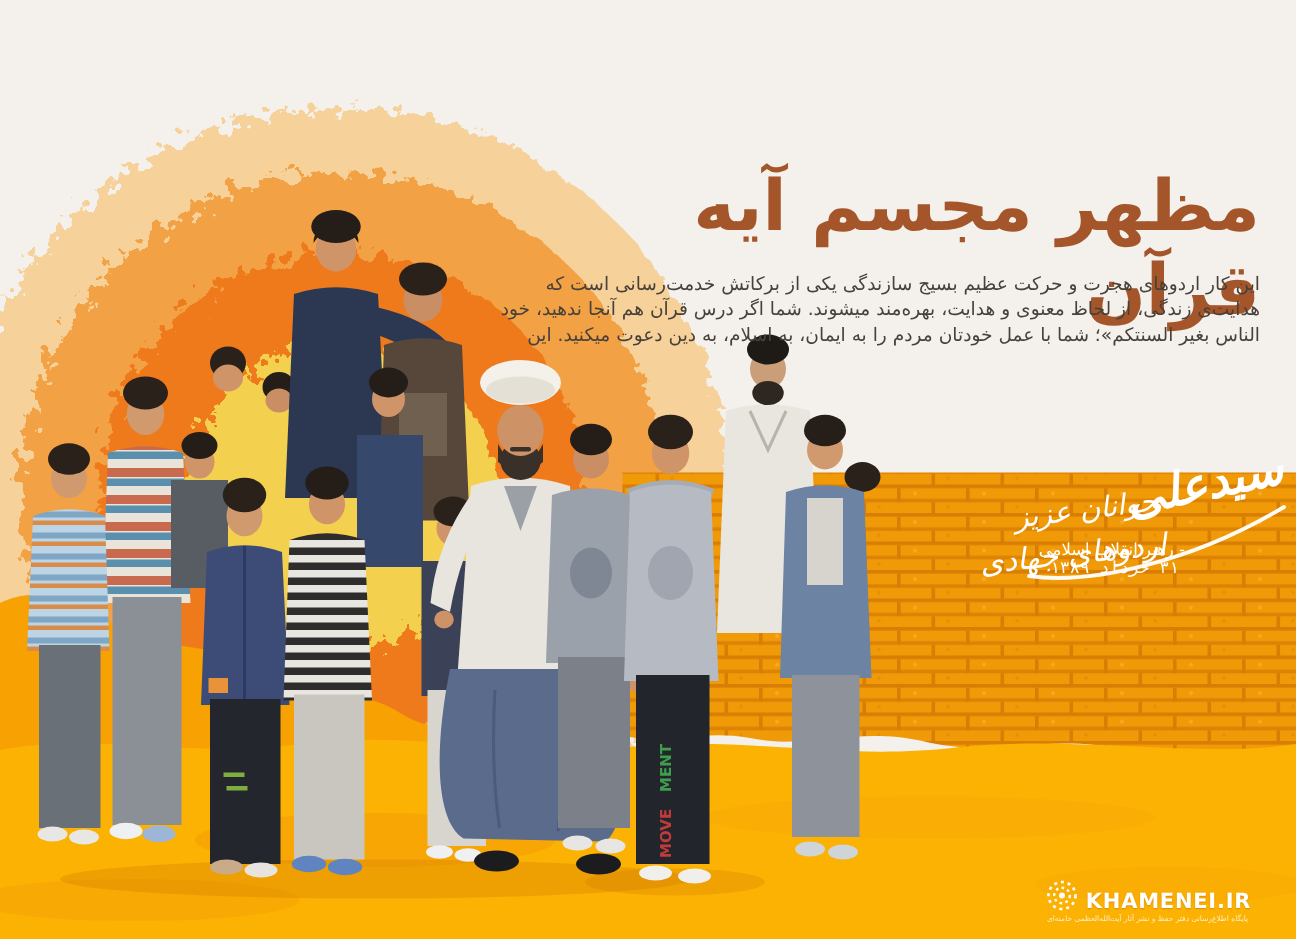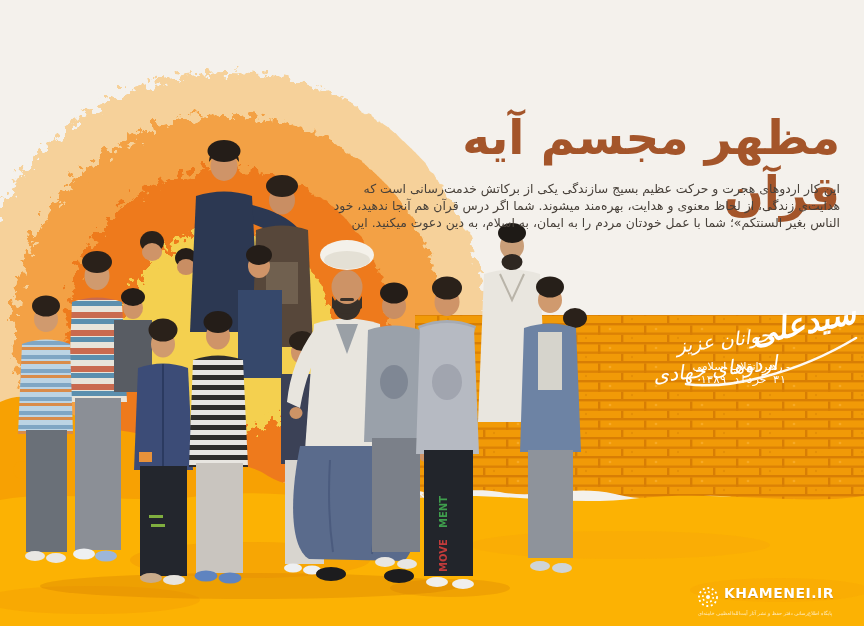--- a/index.html
+++ b/index.html
@@ -33,21 +33,21 @@
   .calli{top:305px;right:8px;font-size:31px;font-weight:bold;transform:rotate(-12deg);}
   .sig-small{position:absolute;color:#fff;direction:rtl;white-space:nowrap;font-size:11px;line-height:11px;}
   .sig-role{top:361px;right:74px;}
   .sig-date{top:375px;right:78px;font-family:Liberation Mono, monospace;}
 
   
   .logo{
     position:absolute;right:24px;bottom:10px;width:150px;
     display:flex;flex-direction:column;align-items:center;
   }
-  .logo-row{display:flex;align-items:flex-start;gap:4px;}
+  .logo-row{display:flex;align-items:flex-end;gap:4px;}
   .logo-site{color:#fff;font-weight:bold;font-size:14px;letter-spacing:.5px;
     text-shadow:0 1px 1px rgba(160,90,0,.4);}
   .logo-sub{color:#fff;opacity:.75;font-size:5px;margin-top:1px;direction:rtl;white-space:nowrap;}
 </style>
 </head>
 <body>
 
 <div class="stage">
 
   <svg class="layer" width="864" height="626" viewBox="0 0 864 626" aria-hidden="true">

